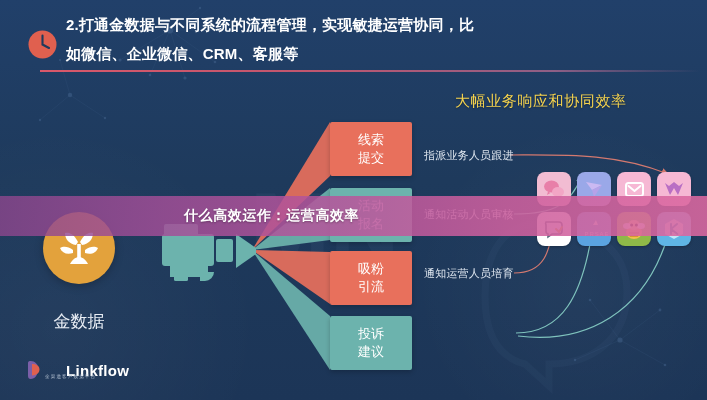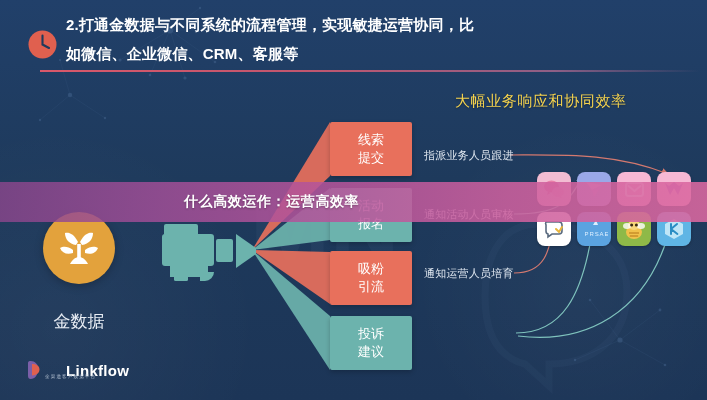--- a/index.html
+++ b/index.html
@@ -105,21 +105,21 @@
   }
   .app-icon {
     width:34px; height:34px; border-radius:8px;
     display:flex; align-items:center; justify-content:center;
     box-shadow:0 1px 3px rgba(0,0,0,.25);
     overflow:hidden;
   }
 
   
   #banner {
-    position:absolute; left:0; top:182px; width:707px; height:40px;
+    position:absolute; left:0; top:196px; width:707px; height:40px;
     background:linear-gradient(90deg,
         rgba(138,70,140,.82) 0%,
         rgba(161,78,151,.84) 22%,
         rgba(183,85,155,.86) 48%,
         rgba(205,96,158,.88) 72%,
         rgba(220,104,160,.88) 100%);
     padding-left:36px;
   }
   #banner-text {
     position:absolute; left:0; top:0; width:707px; height:40px;

